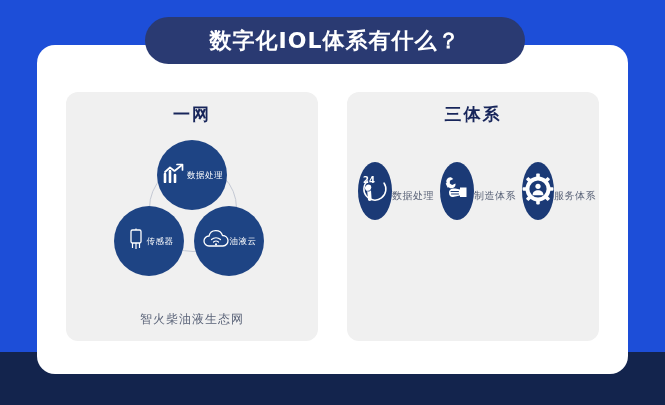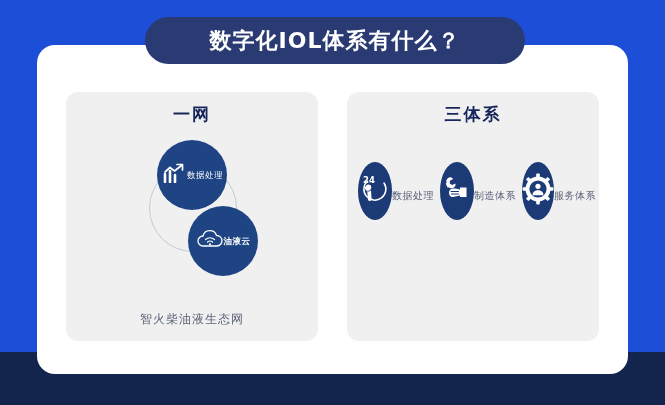--- a/index.html
+++ b/index.html
@@ -126,25 +126,24 @@
     width: 70px;
     height: 70px;
   }
   .bubble-left {
     left: 7px;
     top: 66px;
     width: 70px;
     height: 70px;
   }
   .bubble-right {
-    left: 81px;
+    left: 87px;
     top: 66px;
     width: 70px;
     height: 70px;
-    font-weight: bold;
   }
   .bubble-icon {
     display: block;
     margin-bottom: 1px;
   }
   .bubble-label {
     color: #ffffff;
     font-size: 8.5px;
     letter-spacing: 0.5px;
     line-height: 1;
@@ -207,20 +206,32 @@
         <span class="bubble-icon">
           <svg width="26" height="20" viewBox="0 0 26 20">
             <path d="M4 19 L4 11 M9 19 L9 8 M14 19 L14 12" stroke="#ffffff" stroke-width="2.6" stroke-linecap="round" fill="none"></path>
             <path d="M4 9 L9 4.5 L13.5 8 L21 2" stroke="#ffffff" stroke-width="1.7" fill="none" stroke-linecap="round" stroke-linejoin="round"></path>
             <path d="M16 1.5 L21.5 1.5 L21.5 7" stroke="#ffffff" stroke-width="1.7" fill="none" stroke-linecap="round" stroke-linejoin="round"></path>
           </svg>
         </span>
         <span class="bubble-label">数据处理</span>
       </div>
 
+      <div class="bubble bubble-left">
+        <span class="bubble-icon">
+          <svg width="22" height="22" viewBox="0 0 22 22">
+            <rect x="6" y="2" width="10" height="13" rx="1.5" stroke="#ffffff" stroke-width="1.3" fill="none"></rect>
+            <line x1="11" y1="0.5" x2="11" y2="2" stroke="#ffffff" stroke-width="1.2"></line>
+            <line x1="7.5" y1="15" x2="7.5" y2="20" stroke="#ffffff" stroke-width="1.2"></line>
+            <line x1="11" y1="15" x2="11" y2="21" stroke="#ffffff" stroke-width="1.2"></line>
+            <line x1="14.5" y1="15" x2="14.5" y2="20" stroke="#ffffff" stroke-width="1.2"></line>
+          </svg>
+        </span>
+        <span class="bubble-label">传感器</span>
+      </div>
 
       <div class="bubble bubble-right">
         <span class="bubble-icon">
           <svg width="28" height="21" viewBox="0 0 28 21">
             <path d="M7 18 A5 5 0 0 1 7 8 A7 7 0 0 1 20.5 7.5 A5.2 5.2 0 0 1 21 18 Z" stroke="#ffffff" stroke-width="1.3" fill="none" stroke-linejoin="round"></path>
             <path d="M9.5 11.5 A7 7 0 0 1 18.5 11.5" stroke="#ffffff" stroke-width="1.2" fill="none" stroke-linecap="round"></path>
             <path d="M11.5 14 A4 4 0 0 1 16.5 14" stroke="#ffffff" stroke-width="1.2" fill="none" stroke-linecap="round"></path>
             <circle cx="14" cy="16.3" r="1.1" fill="#ffffff"></circle>
           </svg>
         </span>

